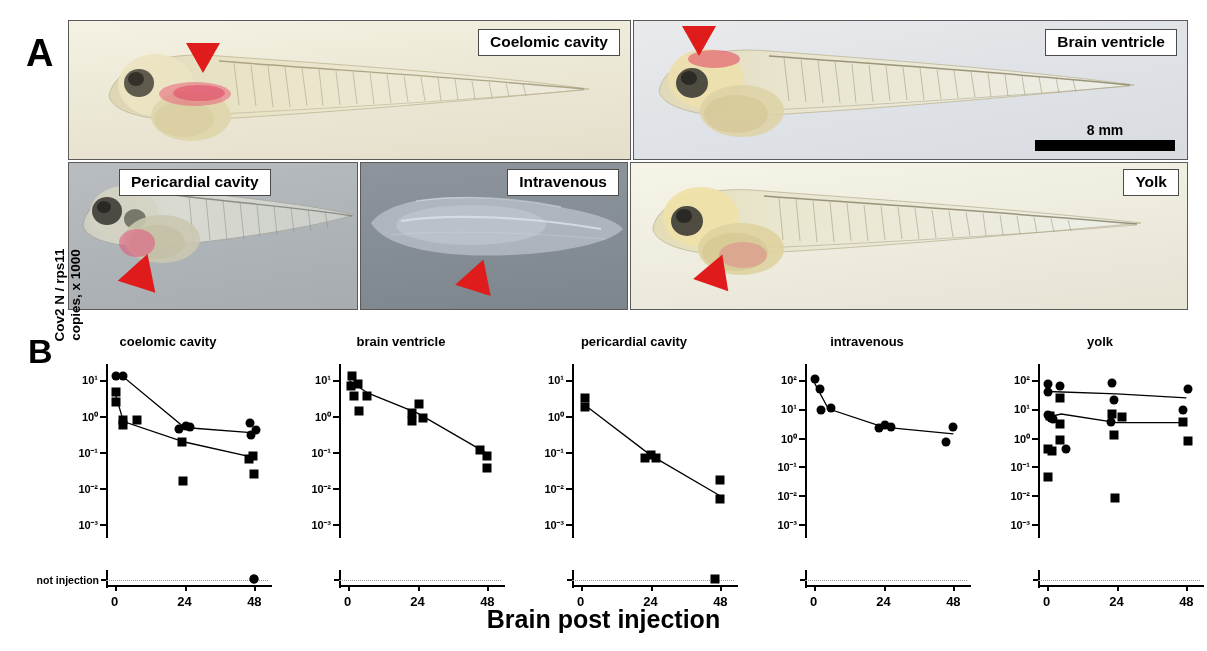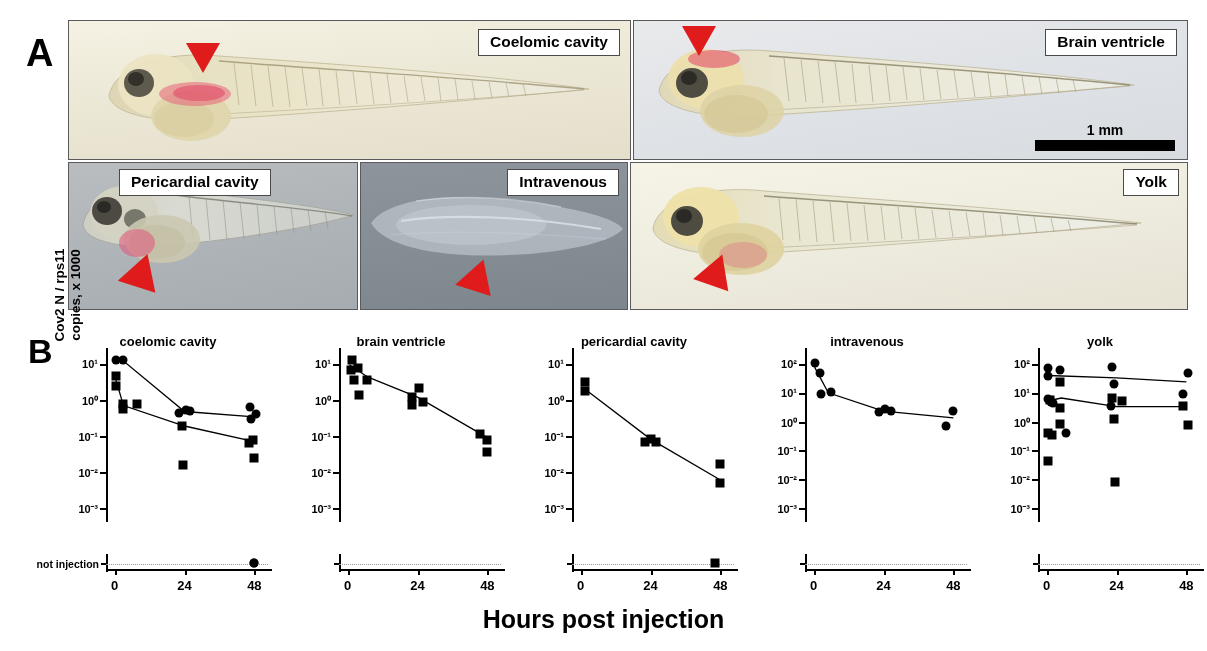--- a/index.html
+++ b/index.html
@@ -24,21 +24,21 @@
   .scalebar-wrap{position:absolute;right:12px;bottom:8px;text-align:center;}
   .scalebar-text{font-size:14px;font-weight:bold;color:#000;margin-bottom:2px;
                  font-family:"Liberation Sans",sans-serif;}
   .scalebar-line{height:11px;background:#000;width:140px;}
 
   
   #charts{position:absolute;left:60px;top:330px;width:1140px;height:270px;}
   .chart{position:absolute;top:0;width:216px;height:270px;}
   .chart-title{position:absolute;top:4px;left:0;width:100%;text-align:center;
                font-size:13px;font-weight:bold;font-family:"Liberation Sans",sans-serif;}
-  .plot{position:absolute;left:46px;top:18px;width:160px;height:205px;}
+  .plot{position:absolute;left:46px;top:34px;width:160px;height:205px;}
 
   .axis-y{position:absolute;left:0;top:0;width:2px;height:160px;background:#000;}
   .axis-y-lower{position:absolute;left:0;top:208px;width:2px;height:14px;background:#000;}
   .axis-x{position:absolute;left:0;top:221px;height:2px;background:#000;}
 
   .ytick{position:absolute;left:-6px;width:6px;height:2px;background:#000;}
   .ylab{position:absolute;right:calc(100% + 8px);transform:translateY(-50%);
         font-size:11px;font-weight:bold;white-space:nowrap;
         font-family:"Liberation Sans",sans-serif;}
 
@@ -156,21 +156,21 @@
       <ellipse cx="72" cy="58" rx="38" ry="30" fill="#ecdfae" opacity="0.95"></ellipse>
       <ellipse cx="58" cy="62" rx="16" ry="15" fill="#4f4c42"></ellipse>
       <ellipse cx="55" cy="57" rx="8" ry="7" fill="#2c2a25"></ellipse>
       <ellipse cx="108" cy="90" rx="42" ry="26" fill="#ded3a6" opacity="0.9"></ellipse>
       <ellipse cx="102" cy="93" rx="32" ry="19" fill="#d4c896" opacity="0.7"></ellipse>
       <ellipse cx="80" cy="38" rx="26" ry="9" fill="#e23f5f" opacity="0.55"></ellipse>
     </svg>
     <div class="arrow" style="left:48px;top:5px;border-left:17px solid transparent;border-right:17px solid transparent;border-top:30px solid #e01b1b;"></div>
     <div class="photo-caption" style="right:10px;top:8px;">Brain ventricle</div>
     <div class="scalebar-wrap">
-      <div class="scalebar-text">1 mm</div>
+      <div class="scalebar-text">8 mm</div>
       <div class="scalebar-line"></div>
     </div>
   </div>
 
   <div class="photo" style="left:0;top:142px;width:290px;height:148px;background:linear-gradient(170deg,#b9bdc0 0%,#aeb3b7 55%,#a7acb0 100%);">
     <svg width="290" height="148" style="position:absolute;left:0;top:0;">
       <defs>
         <linearGradient id="g3body" x1="0" y1="0" x2="1" y2="0">
           <stop offset="0%" stop-color="#cfcec2"></stop>
             <stop offset="35%" stop-color="#d9dad1"></stop>
@@ -487,13 +487,13 @@
         <div class="pt-square" style="left: 74.1818px; top: 49.6237px;"></div>
         <div class="pt-square" style="left: 75.6364px; top: 71.3196px;"></div>
         <div class="pt-square" style="left: 77.0909px; top: 134.308px;"></div>
         <div class="pt-square" style="left: 84.3636px; top: 52.5071px;"></div>
         <div class="pt-square" style="left: 145.455px; top: 58.2934px;"></div>
         <div class="pt-square" style="left: 149.818px; top: 76.7077px;"></div>
       </div>
     </div>
   </div>
 
-<div id="xaxis-title">Hours post injection</div>
+<div id="xaxis-title">Brain post injection</div>
 
 </body></html>

